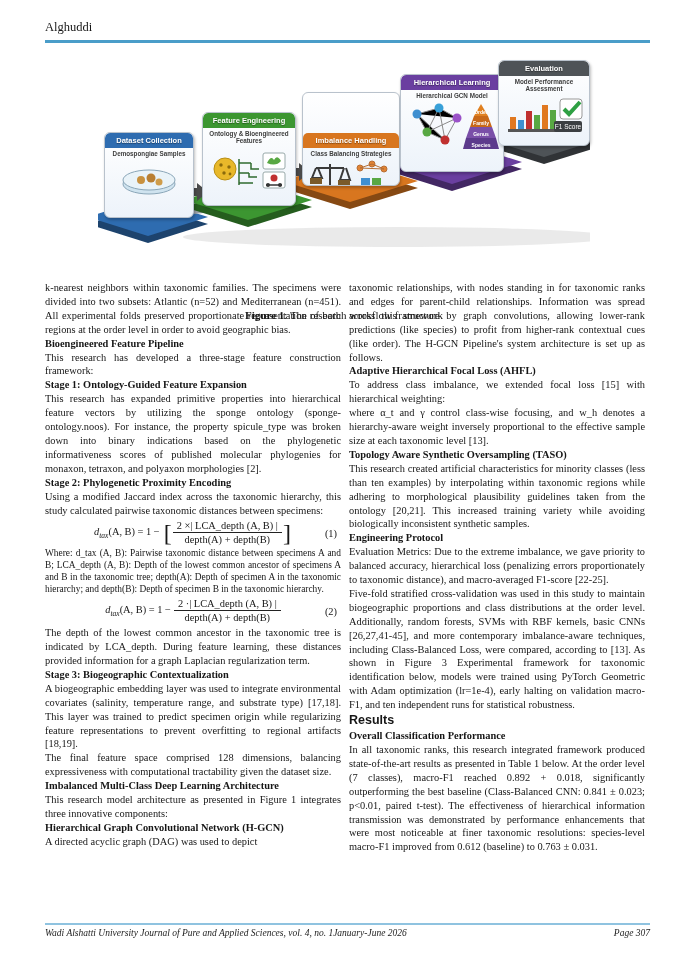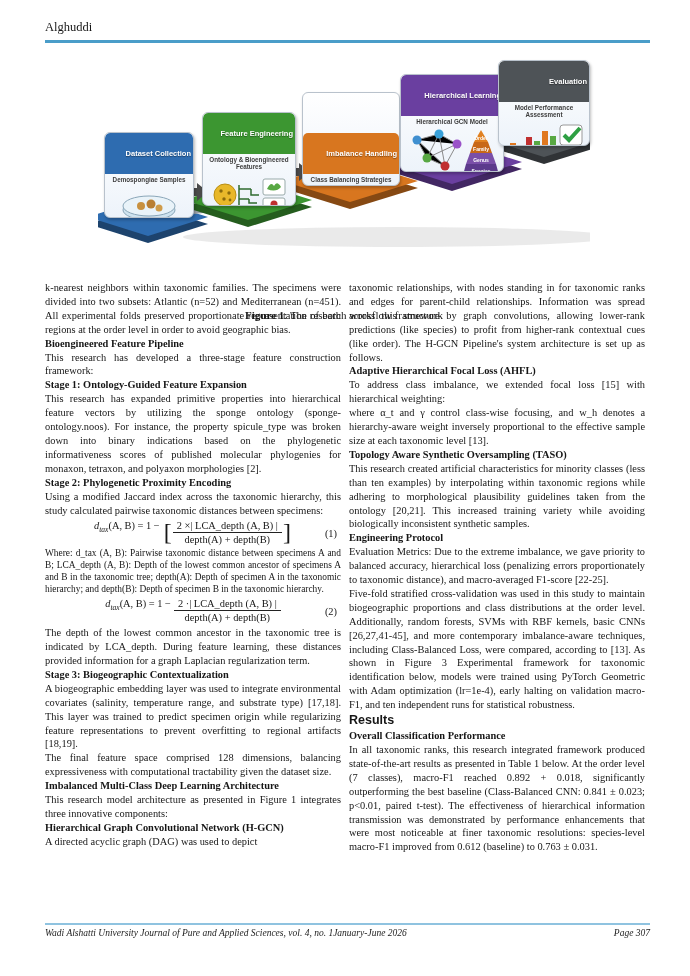--- a/index.html
+++ b/index.html
@@ -12,35 +12,35 @@
   .ftr-rule{position:absolute;left:45px;top:923px;width:605px;height:2px;background:#8fc3e0;}
   .ftr-row{position:absolute;left:45px;top:928px;width:605px;display:flex;justify-content:space-between;
            font-style:italic;font-size:9.5px;color:#222;gap:8px;}
 
   
   .fig-panel{position:absolute;left:98px;top:54px;width:492px;height:194px;}
   .fig-svg{position:absolute;left:0;top:0;width:492px;height:194px;z-index:0;}
   .stage{position:absolute;z-index:1;background:linear-gradient(#ffffff,#edf3fa);
          border:1px solid #b9c2cc;border-radius:6px;box-shadow:1px 2px 3px rgba(0,0,0,.25);
          font-family:"Liberation Sans", sans-serif;overflow:hidden;}
-  .stage-header{color:#fff;font-weight:bold;font-size:7.5px;text-align:right;padding:16px 2px;
+  .stage-header{color:#fff;font-weight:bold;font-size:7.5px;text-align:center;padding:3px 2px;
                 border-radius:5px 5px 0 0;text-shadow:0 1px 1px rgba(0,0,0,.4);}
   .stage-sub{font-size:6.3px;font-weight:bold;color:#3d3d3d;text-align:center;padding:2px 3px 0;}
   .stage-icon-wrap{display:flex;justify-content:center;align-items:center;padding-top:1px;}
   .fig-caption{position:absolute;left:0;top:255px;width:100%;text-align:center;font-size:11px;}
   .fig-caption b{font-weight:bold;}
 
   
   .columns{position:absolute;left:45px;top:281px;width:600px;display:flex;gap:8px;}
   .col{width:296px;}
   .col-para{font-size:10.4px;line-height:13.9px;text-align:justify;}
   .col-heading{font-size:10.4px;line-height:13.9px;font-weight:bold;}
   .col-heading-lg{font-size:12.5px;line-height:17px;font-weight:bold;font-family:"Liberation Sans",sans-serif;}
   .col-note{font-size:9.4px;line-height:11.7px;text-align:justify;}
-  .eq-row{position:relative;display:flex;justify-content:center;
+  .eq-row{position:relative;display:flex;justify-content:center;align-items:center;
           font-size:10.4px;padding:3px 0;}
   .eq-lhs{margin-right:3px;}
   .eq-lhs sub{font-size:7.5px;}
   .bracket{font-size:24px;font-weight:300;line-height:1;font-family:"Liberation Serif",serif;margin:0 1px;}
   .frac{display:inline-block;text-align:center;vertical-align:middle;}
   .frac .num{padding:0 4px 1px;}
   .frac .den{border-top:1px solid #222;padding:1px 4px 0;}
   .eq-label{position:absolute;right:4px;top:50%;transform:translateY(-50%);}
   .pyr-label{font-family:"Liberation Sans",sans-serif;font-weight:bold;fill:#fff;font-size:5px;}
 </style>

